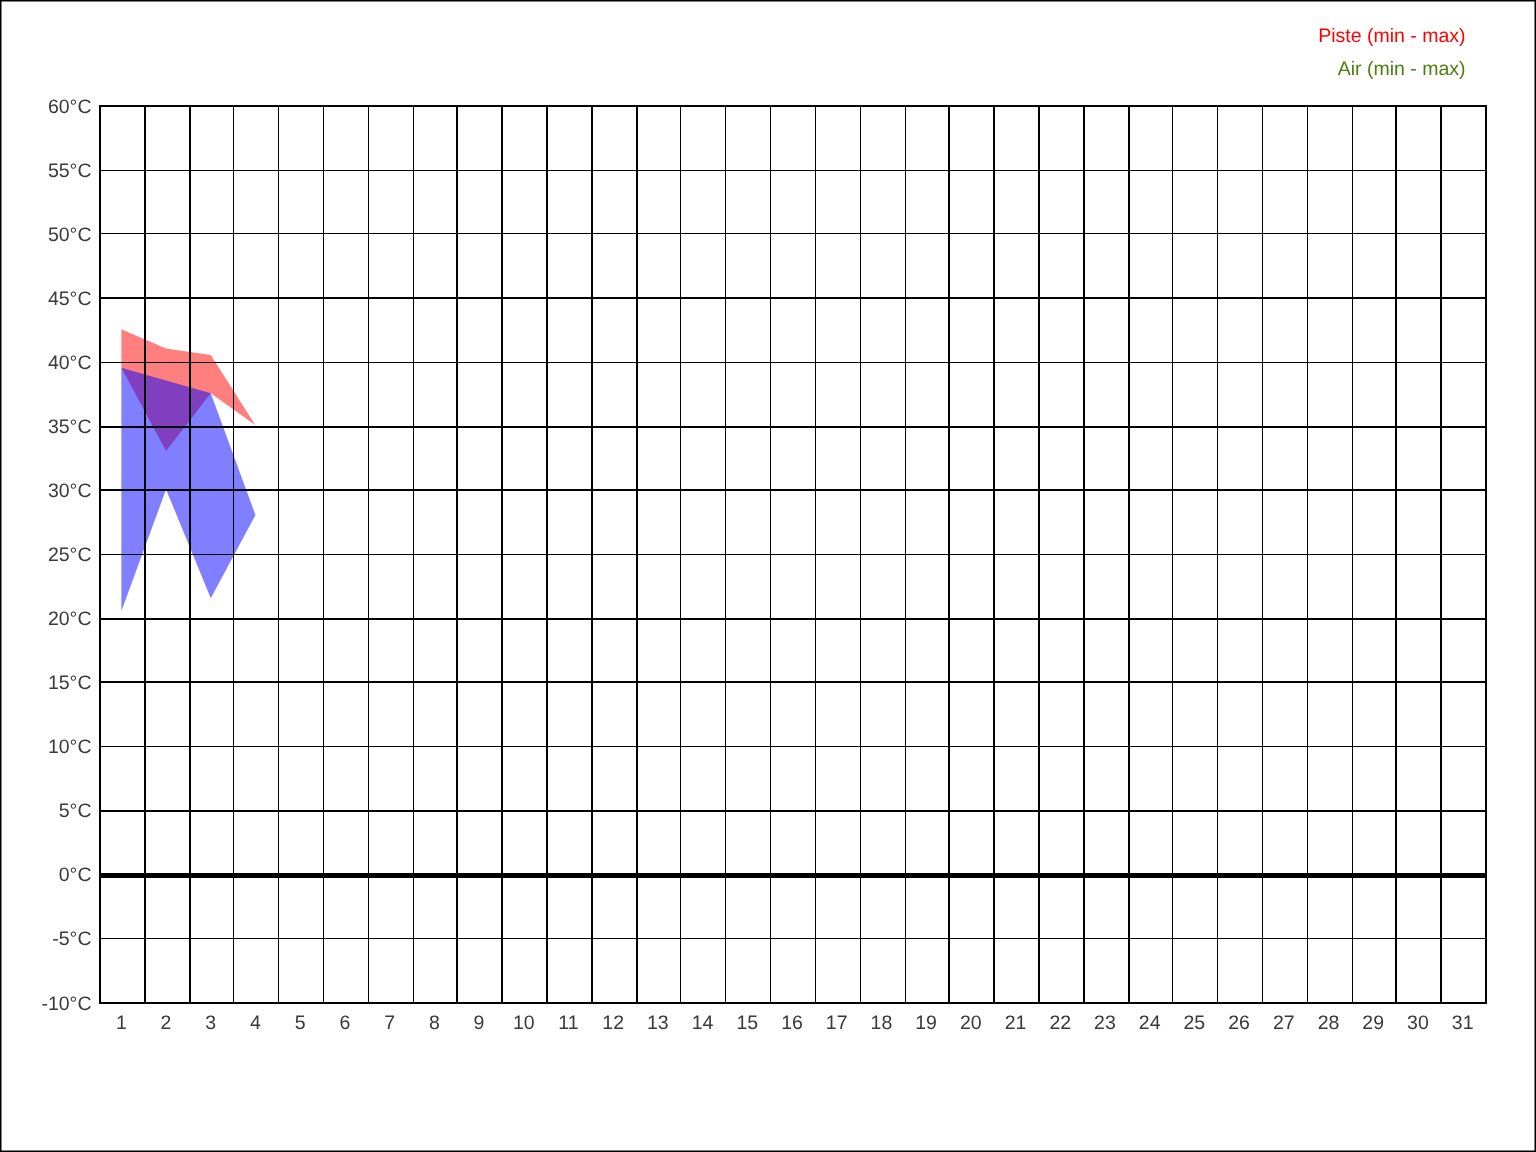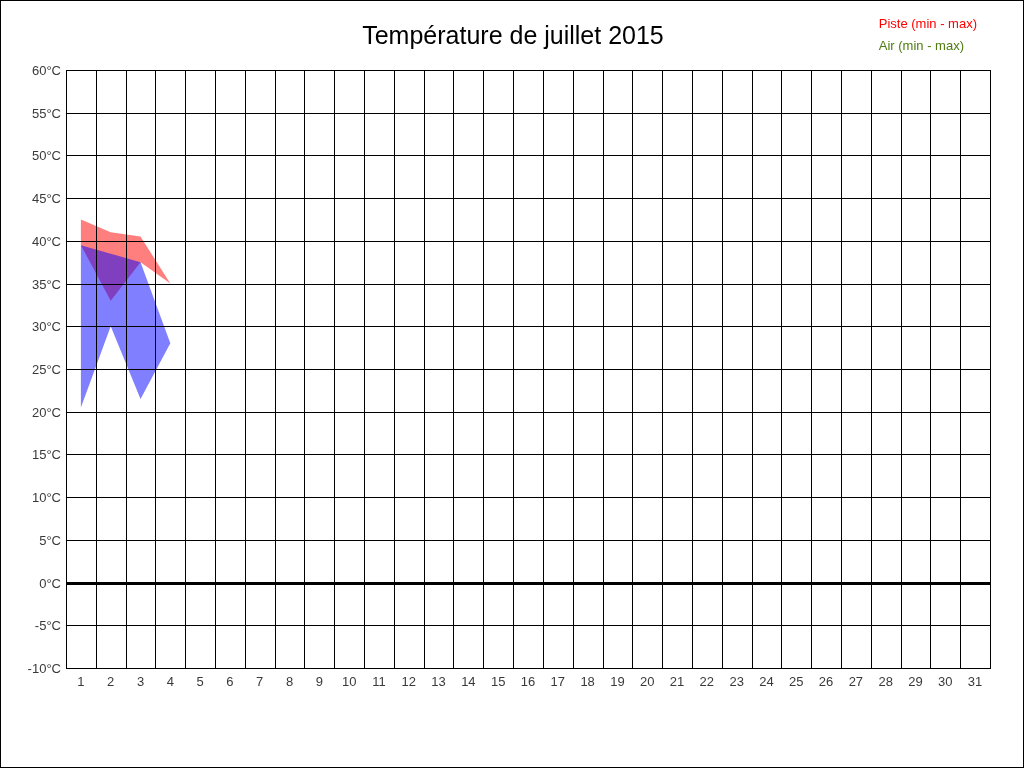--- a/index.html
+++ b/index.html
@@ -20,20 +20,21 @@
     position:absolute;
     left:0;top:20px;width:1024px;
     text-align:center;
     font-size:25px;
     color:#000000;
     letter-spacing:0px;
   }
   #legend{
     position:absolute;
     right:46px;top:12px;
+    text-align:right;
     line-height:22px;
   }
   .legend-item{font-size:13px;white-space:nowrap;}
   .legend-piste{color:#ff0000;}
   .legend-air{color:#4d7c0f;}
   #plot-wrap{
     position:absolute;
     left:0;top:0;width:1024px;height:768px;margin-left:14px;
   }
   svg{display:block;}
@@ -53,21 +54,20 @@
   .zeroline{stroke:#000000;stroke-width:3;shape-rendering:crispEdges;}
   .frame{stroke:#000000;stroke-width:1.4;fill:none;shape-rendering:crispEdges;}
   .band-piste{fill:#ff0000;fill-opacity:0.5;}
   .band-air{fill:#0000ff;fill-opacity:0.5;}
 </style>
 </head>
 <body>
 
 <div id="page">
 
-  <div id="title">Température de juillet 2015</div>
 
   <div id="legend">
     <div class="legend-item legend-piste">Piste (min - max)</div>
     <div class="legend-item legend-air">Air (min - max)</div>
   </div>
 
   <div id="plot-wrap">
     <svg width="1024" height="768">
       <g id="grid-group">
           <line x1="51" y1="69.5" x2="975" y2="69.5" class="gridline"></line>

